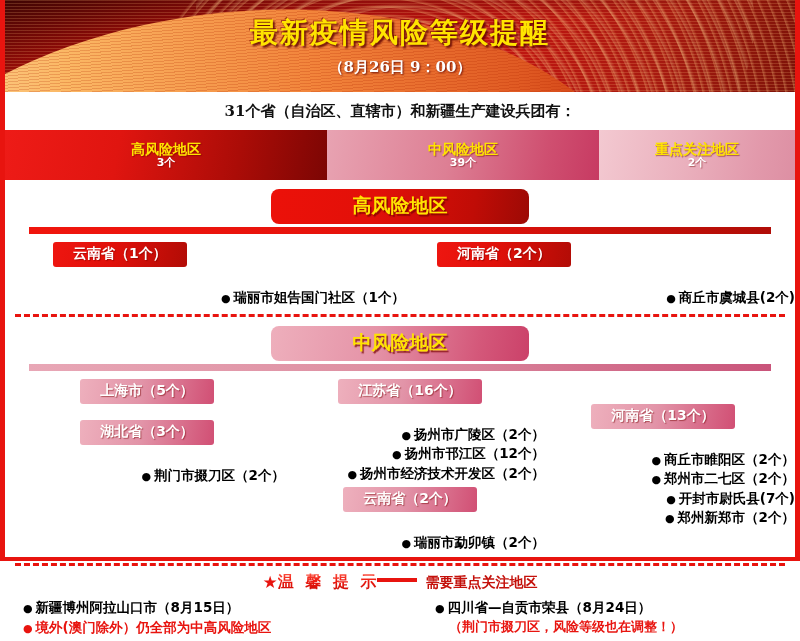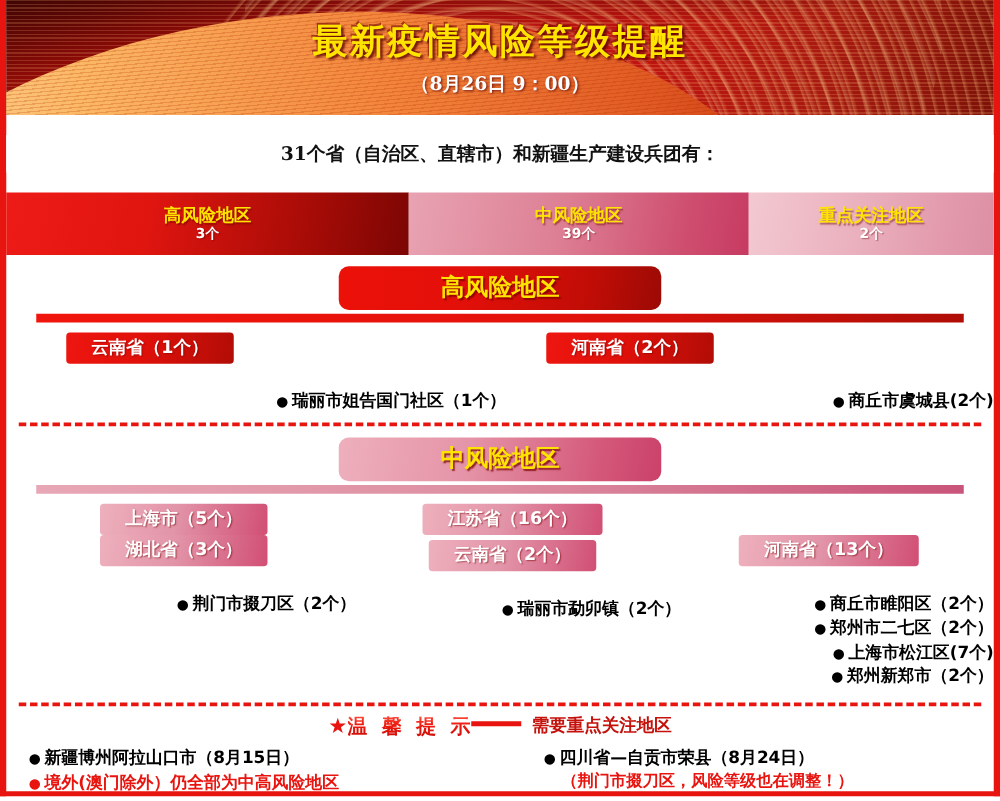--- a/index.html
+++ b/index.html
@@ -3,21 +3,21 @@
 <meta charset="utf-8">
 <title>最新疫情风险等级提醒</title>
 <style>
   html,body{margin:0;padding:0;}
   body{
     width:800px;height:641px;overflow:hidden;
     font-family:"DejaVu Sans","Liberation Sans",sans-serif;
     background:#ffffff;
   }
   #poster{
-    position:relative;width:800px;height:637px;
+    position:relative;width:800px;height:561px;
     box-sizing:border-box;
     border-left:5px solid #e8140f;
     border-right:5px solid #e8140f;
     border-bottom:4px solid #e8140f;
     background:#fff;
   }
   
   .header{
     position:relative;width:790px;height:92px;margin:0 auto;
     overflow:hidden;
@@ -74,21 +74,21 @@
     text-shadow:2px 2px 2px rgba(90,0,0,.85),-1px -1px 0 rgba(120,10,0,.6);
     font-family:"DejaVu Serif","Liberation Serif",serif;
   }
   .hdr-sub{
     margin-top:6px;font-size:15px;font-weight:bold;color:#ffffff;
     text-shadow:1px 1px 2px rgba(90,0,0,.8);
     font-family:"DejaVu Serif","Liberation Serif",serif;
   }
   
   .lead{
-    width:790px;margin:16px auto;text-align:center;
+    width:790px;margin:4px auto;text-align:center;
     padding:6px 0 5px;font-size:15px;font-weight:bold;color:#111;
     background:#fff;
     font-family:"DejaVu Serif","Liberation Serif",serif;
   }
   
   .statbar{display:flex;width:790px;margin:0 auto;height:50px;}
   .stat{
     display:flex;flex-direction:column;align-items:center;justify-content:center;
     line-height:1.08;
   }
@@ -232,48 +232,53 @@
       <div class="banner mid">中风险地区</div>
     </div>
     <div class="rulebar mid"></div>
 
     <div class="cols">
 
       <div class="col" style="flex:0 0 280px;padding-left:28px;">
         <div style="text-align:center;width:228px;">
           <div class="pbox mid">上海市（5个）</div>
         </div>
-        <div style="text-align:center;width:228px;margin-top:0;">
+        <div style="text-align:center;width:228px;margin-top:16px;">
           <div class="pbox mid">湖北省（3个）</div>
         </div>
         <ul class="items">
           <li><span class="dot">●</span><span>荆门市掇刀区（2个）</span></li>
         </ul>
       </div>
 
       <div class="col" style="flex:0 0 260px;">
         <div style="text-align:center;width:250px;">
           <div class="pbox mid">江苏省（16个）</div>
         </div>
+        <ul class="items">
+          <li><span class="dot">●</span><span>扬州市广陵区（2个）</span></li>
+          <li><span class="dot">●</span><span>扬州市邗江区（12个）</span></li>
+          <li><span class="dot">●</span><span>扬州市经济技术开发区（2个）</span></li>
+        </ul>
         <div style="text-align:center;width:250px;margin-top:4px;">
           <div class="pbox mid">云南省（2个）</div>
         </div>
         <ul class="items">
           <li><span class="dot">●</span><span>瑞丽市勐卯镇（2个）</span></li>
         </ul>
       </div>
 
       <div class="col" style="flex:1 1 auto;padding-left:14px;">
         <div style="text-align:center;width:208px;margin-top:25px;">
           <div class="pbox mid">河南省（13个）</div>
         </div>
         <ul class="items">
           <li><span class="dot">●</span><span>商丘市睢阳区（2个）</span></li>
           <li><span class="dot">●</span><span>郑州市二七区（2个）</span></li>
-          <li><span class="dot">●</span><span>上海市松江区(7个)</span></li>
+          <li><span class="dot">●</span><span>开封市尉氏县(7个)</span></li>
           <li><span class="dot">●</span><span>郑州新郑市（2个）</span></li>
         </ul>
       </div>
 
     </div>
   </div>
 
   <div class="dashed" style="margin-top:10px;"></div>
 
   <div class="tips">

